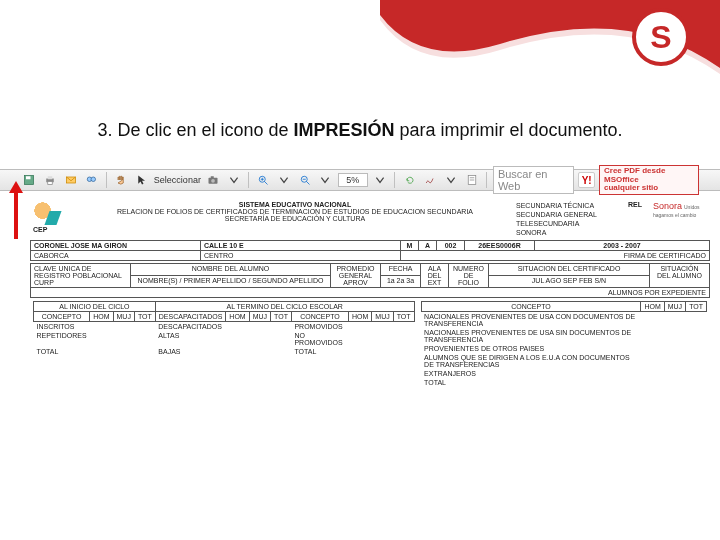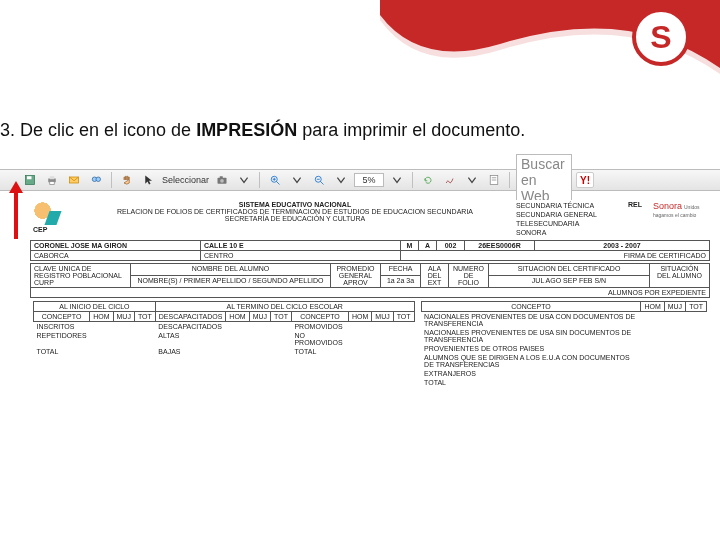--- a/index.html
+++ b/index.html
@@ -45,21 +45,21 @@
     justify-content: center;
     font-family: "Arial Black", Arial;
     font-size: 32px;
     font-weight: 900;
     color: #c62828;
   }
   .instruction {
     position: absolute;
     top: 118px;
     left: 0; right: 0;
-    text-align: left;
+    text-align: center;
     font-size: 18px;
     line-height: 1.35;
     color: #111;
   }
   
   .toolbar {
     position: absolute;
     top: 169px;
     left: 0; right: 0;
     height: 22px;
@@ -86,21 +86,21 @@
   .zoom-val {
     border:1px solid #bbb;
     background:#fff;
     padding:1px 6px;
     font-size:9px;
     min-width:30px;
     text-align:center;
   }
   .search-web {
     border:1px solid #bbb; background:#fff;
-    font-size:14px; padding:1px 4px; width:56px;
+    font-size:11px; padding:1px 4px; width:88px;
     color:#888;
   }
   .yahoo {
     width:18px;height:16px;display:flex;align-items:center;justify-content:center;
     font-weight:bold;color:#c00;font-size:10px;border:1px solid #ccc;border-radius:2px;background:#fff;
   }
   .pdf-ad {
     margin-left:auto;
     border:1px solid #c33;
     background:#fff6f6;
@@ -280,20 +280,24 @@
   <div class="tbtn">
       <svg class="ico" viewBox="0 0 16 16">
         <rect x="3" y="2" width="10" height="12" fill="#fff" stroke="#888"></rect>
         <line x1="5" y1="5" x2="11" y2="5" stroke="#888"></line>
         <line x1="5" y1="8" x2="11" y2="8" stroke="#888"></line>
       </svg>
     </div>
   <div class="sep"></div>
   <span class="search-web">Buscar en Web</span>
   <span class="yahoo">Y!</span>
+  <div class="pdf-ad">
+    <div>Cree PDF desde MSOffice</div>
+    <div>cualquier sitio</div>
+  </div>
 </div>
 
 <div class="arrow"></div>
 
 <div class="doc">
 
   <table style="width:100%;" class="noborder">
     <tbody>
         <tr>
       <td style="width:50px;"><span class="logo-sep"></span><br><b>CEP</b></td>

